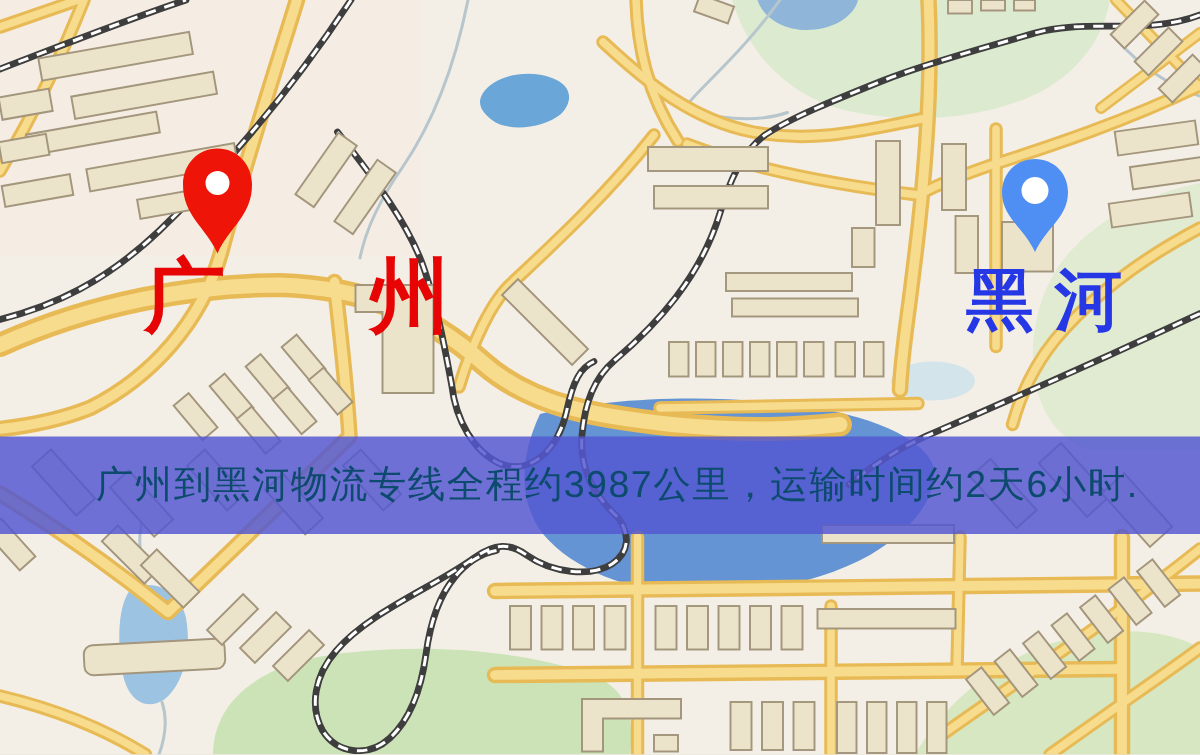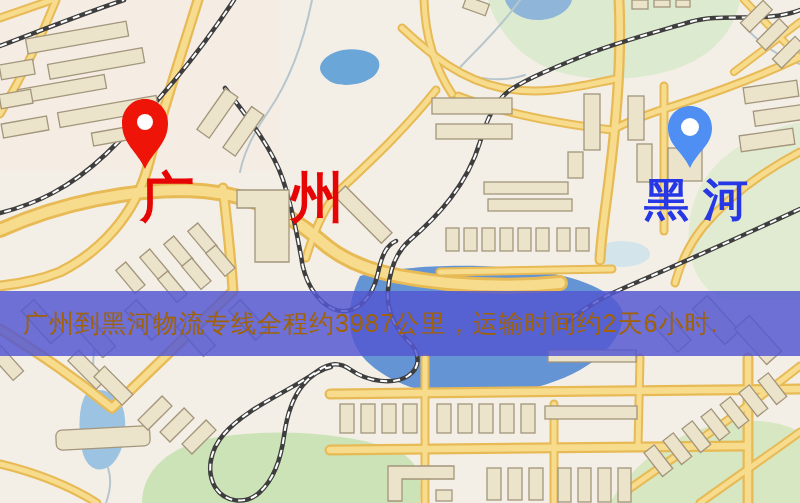--- a/index.html
+++ b/index.html
@@ -13,29 +13,29 @@
   .stream{fill:none;stroke:#b7c6cc;stroke-width:2;stroke-linecap:round;}
   .road-c{fill:none;stroke:#e7ba55;stroke-linecap:round;stroke-linejoin:round;}
   .road-f{fill:none;stroke:#f7dc8e;stroke-linecap:round;stroke-linejoin:round;}
   .rw-b{fill:none;stroke:#3e3e3e;stroke-linecap:round;}
   .rw-d{fill:none;stroke:#ffffff;stroke-dasharray:7 6;stroke-linecap:butt;}
   .bld{fill:#ece3cb;stroke:#a3967c;stroke-width:1.3;}
 
   
   .city-label{position:absolute;line-height:1;white-space:nowrap;}
   .origin-label{left:96px;top:170px;font-size:54px;letter-spacing:96px;
-      color:#e60404;font-weight:600;font-family:"DejaVu Serif","Liberation Serif",serif;margin-left:44px;}
+      color:#e60404;font-weight:600;font-family:"DejaVu Serif","Liberation Serif",serif;}
   .dest-label{left:644px;top:177px;font-size:45px;letter-spacing:14px;
       color:#2638e6;font-weight:700;font-family:"DejaVu Sans","Liberation Sans",sans-serif;text-align:center;}
 
   
   .banner{position:absolute;left:0;top:291px;width:800px;height:65px;
       background:rgba(84,87,210,0.84);}
   .banner-text{display:block;padding-left:23px;line-height:65px;font-size:25px;
-      color:#a16207;letter-spacing:1px;white-space:nowrap;}
+      color:#0c4a6e;letter-spacing:1px;white-space:nowrap;text-align:center;}
 </style>
 </head>
 <body>
 
 <div class="stage">
   <svg width="800" height="503" viewBox="0 0 800 503">
     <defs>
 
       <path id="r1" d="M0,18 L52,0"></path>
       <path id="r2" d="M56,0 C40,40 20,80 0,114"></path>

